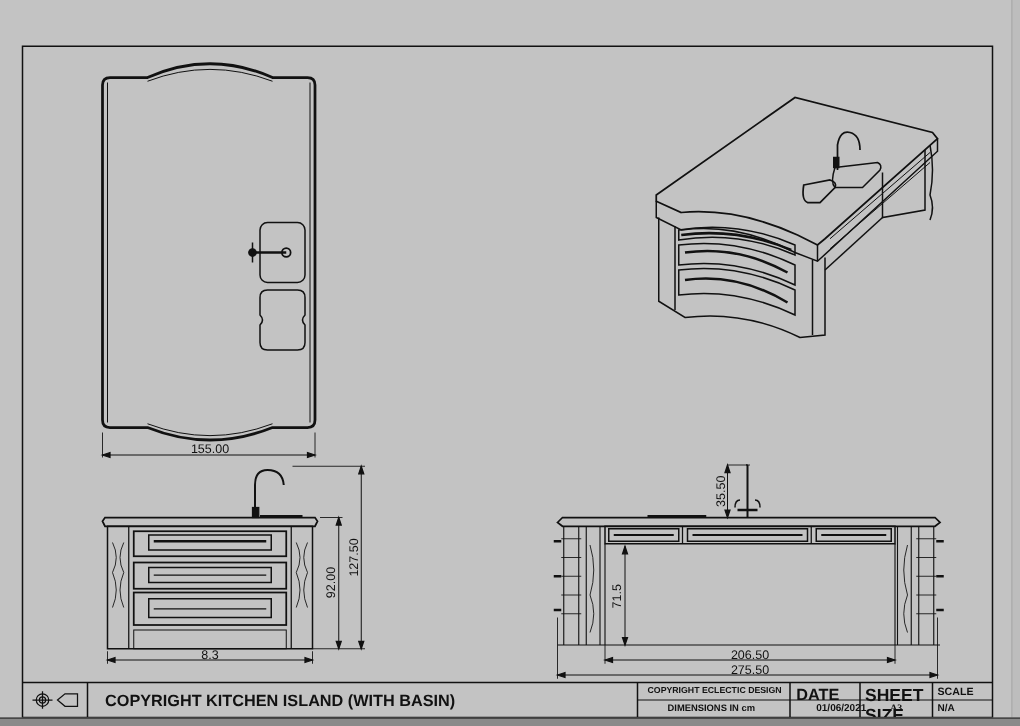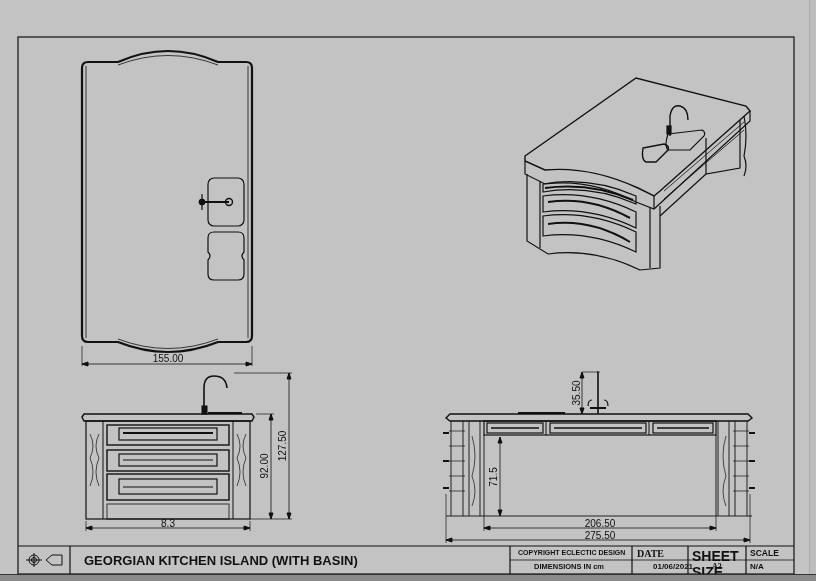--- a/index.html
+++ b/index.html
@@ -176,24 +176,24 @@
 
     <path d="M668 118 L702 114 Q706 116 704 120 L690 134 L668 134 Q664 130 668 118 Z"></path>
     <path d="M643 132 L664 128 Q670 130 668 134 L656 146 L646 146 Q641 144 643 132 Z" stroke-width="1.4"></path>
 
     <path d="M670 120 L670 100 Q672 88 680 90 Q688 92 688 104" stroke-width="1.4"></path>
     <rect x="667" y="110" width="4" height="8" fill="#111"></rect>
   </g>
 </svg>
 
 
-<div class="tb" style="left:84px;top:537px;font-size:13px;">GEORGIAN KITCHEN ISLAND (WITH BASIN)</div>
+<div class="tb" style="left:84px;top:537px;font-size:13px;">COPYRIGHT KITCHEN ISLAND (WITH BASIN)</div>
 <div class="tb" style="left:518px;top:533px;font-size:7px;">COPYRIGHT  ECLECTIC DESIGN</div>
 <div class="tb" style="left:534px;top:546px;font-size:7.5px;">DIMENSIONS IN cm</div>
-<div class="tb" style="left:637px;top:532px;font-size:10px;font-family:Liberation Serif, serif;">DATE</div>
+<div class="tb" style="left:637px;top:532px;font-size:13px;">DATE</div>
 <div class="tb" style="left:637px;top:546px;font-size:8px;padding-left:16px;">01/06/2021</div>
 <div class="tb" style="left:692px;top:532px;font-size:14px;">SHEET SIZE</div>
 <div class="tb" style="left:712px;top:546px;font-size:8px;font-family:Liberation Serif, serif;">A3</div>
 <div class="tb" style="left:750px;top:532px;font-size:8.5px;">SCALE</div>
 <div class="tb" style="left:750px;top:546px;font-size:8px;">N/A</div>
 </div>
 
 <div class="right-bar"></div>
 <div class="bottom-bar"></div>
 

